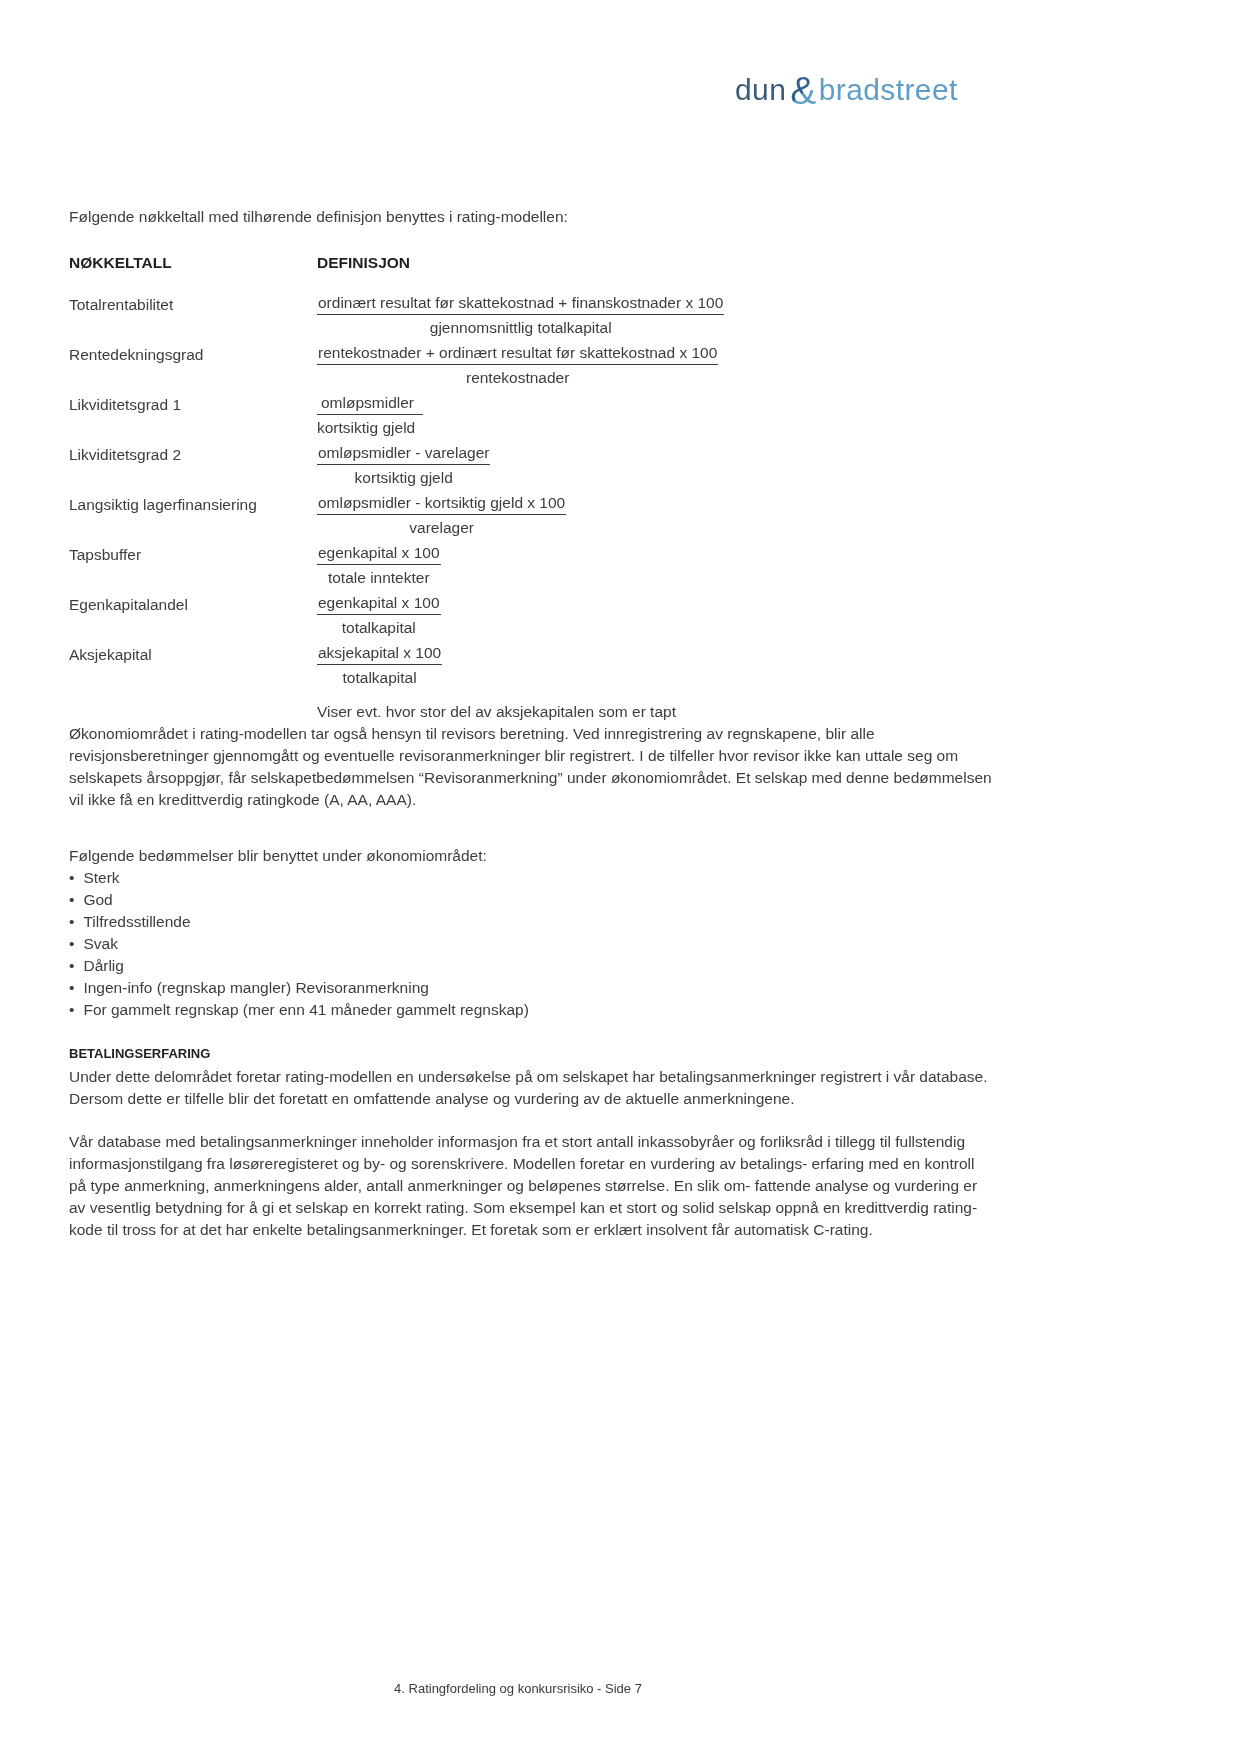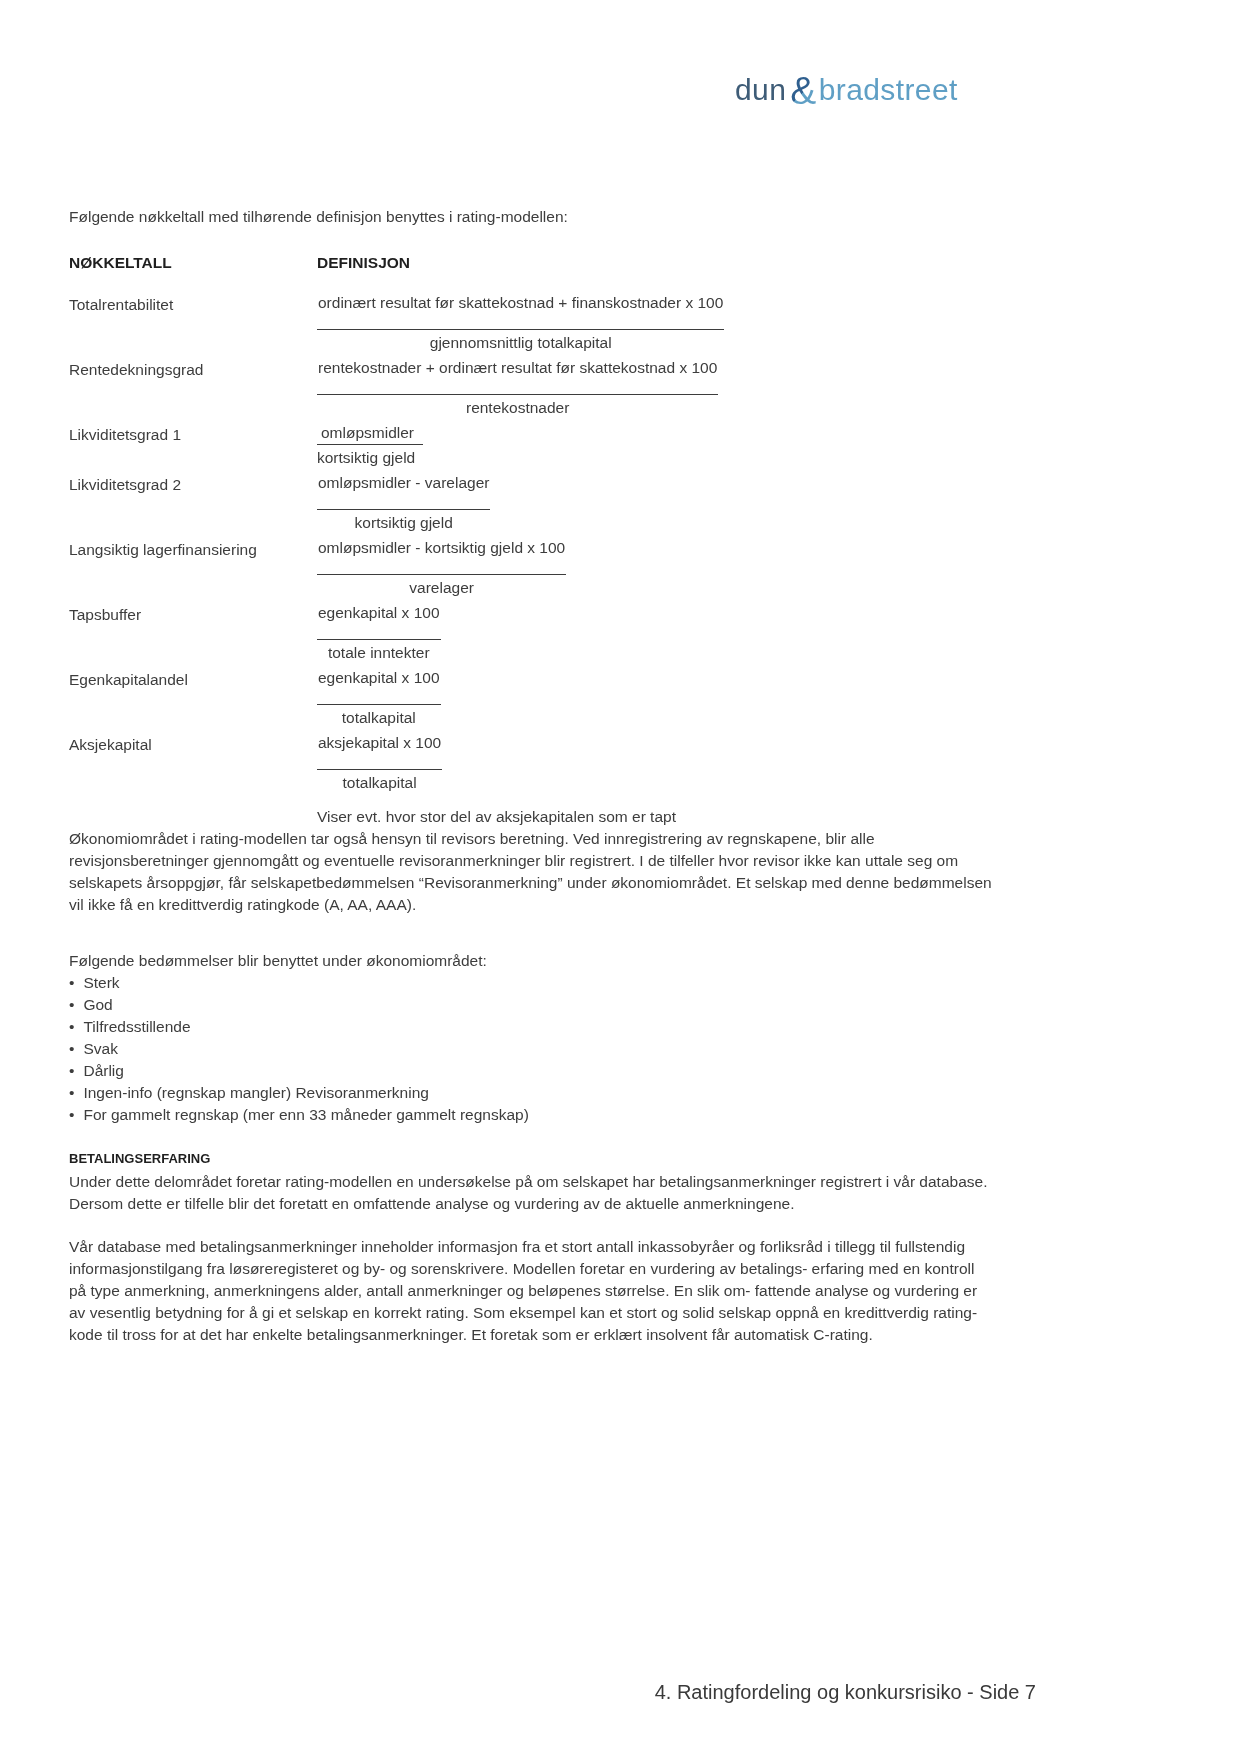--- a/index.html
+++ b/index.html
@@ -41,39 +41,39 @@
   .intro{margin-top:206px;}
 
   
   .kv-header{display:flex;margin-top:24px;font-weight:bold;color:var(--heading);}
   .kv-label{width:248px;flex:none;}
   .kv-def{flex:1;}
   .kv-row{display:flex;margin-bottom:3px;}
   .kv-row .kv-label{padding-top:2px;}
   #kv-rows{margin-top:18px;}
   .fraction{display:inline-block;text-align:center;line-height:21px;}
-  .fraction .num{display:block;border-bottom:1.4px solid var(--text);padding:0 1px 16px;}
+  .fraction .num{display:block;border-bottom:1.4px solid var(--text);padding:0 1px 1px;}
   .fraction .den{display:block;padding-top:2px;}
   .fraction.align-left{text-align:left;}
   .fraction.align-left .num{display:inline-block;padding:0 9px 1px 4px;}
   .kv-note-row{display:flex;margin-top:12px;}
 
   
   .para-okonomi{}
   .bedommelser-intro{margin-top:34px;}
   ul.bedommelser{list-style:none;}
   ul.bedommelser li::before{content:"\2022";margin-right:9px;}
   .section-heading{margin-top:22px;font-weight:bold;color:var(--heading);}
   .para-bet1{margin-top:1px;}
   .para-bet2{margin-top:21px;}
 
   
   .footer{
     position:absolute;left:0;top:1681px;width:1036px;
-    text-align:right;font-size:20px;color:#3a3a3a;
+    text-align:center;font-size:13px;color:#3a3a3a;
   }
 </style>
 </head>
 <body>
 
 <div class="page">
 
   <div class="logo">
     <span class="dun">dun</span><span class="amp">&amp;</span><span class="bradstreet">bradstreet</span>
   </div>
@@ -130,21 +130,21 @@
     <p class="para-okonomi">Økonomiområdet i rating-modellen tar også hensyn til revisors beretning. Ved innregistrering av regnskapene, blir alle revisjonsberetninger gjennomgått og eventuelle revisoranmerkninger blir registrert. I de tilfeller hvor revisor ikke kan uttale seg om selskapets årsoppgjør, får selskapetbedømmelsen “Revisoranmerkning” under økonomiområdet. Et selskap med denne bedømmelsen vil ikke få en kredittverdig ratingkode (A, AA, AAA).</p>
 
     <p class="bedommelser-intro">Følgende bedømmelser blir benyttet under økonomiområdet:</p>
     <ul class="bedommelser" id="bullet-list">
         <li>Sterk</li>
         <li>God</li>
         <li>Tilfredsstillende</li>
         <li>Svak</li>
         <li>Dårlig</li>
         <li>Ingen-info (regnskap mangler) Revisoranmerkning</li>
-        <li>For gammelt regnskap (mer enn 33 måneder gammelt regnskap)</li>
+        <li>For gammelt regnskap (mer enn 41 måneder gammelt regnskap)</li>
       </ul>
 
     <h2 class="section-heading" style="font-size:13px;line-height:22px;">BETALINGSERFARING</h2>
     <p class="para-bet1">Under dette delområdet foretar rating-modellen en undersøkelse på om selskapet har betalingsanmerkninger registrert i vår database. Dersom dette er tilfelle blir det foretatt en omfattende analyse og vurdering av de aktuelle anmerkningene.</p>
     <p class="para-bet2">Vår database med betalingsanmerkninger inneholder informasjon fra et stort antall inkassobyråer og forliksråd i tillegg til fullstendig informasjonstilgang fra løsøreregisteret og by- og sorenskrivere. Modellen foretar en vurdering av betalings- erfaring med en kontroll på type anmerkning, anmerkningens alder, antall anmerkninger og beløpenes størrelse. En slik om- fattende analyse og vurdering er av vesentlig betydning for å gi et selskap en korrekt rating. Som eksempel kan et stort og solid selskap oppnå en kredittverdig rating-kode til tross for at det har enkelte betalingsanmerkninger. Et foretak som er erklært insolvent får automatisk C-rating.</p>
 
   </div>
 
   <div class="footer">4. Ratingfordeling og konkursrisiko - Side 7</div>
 

